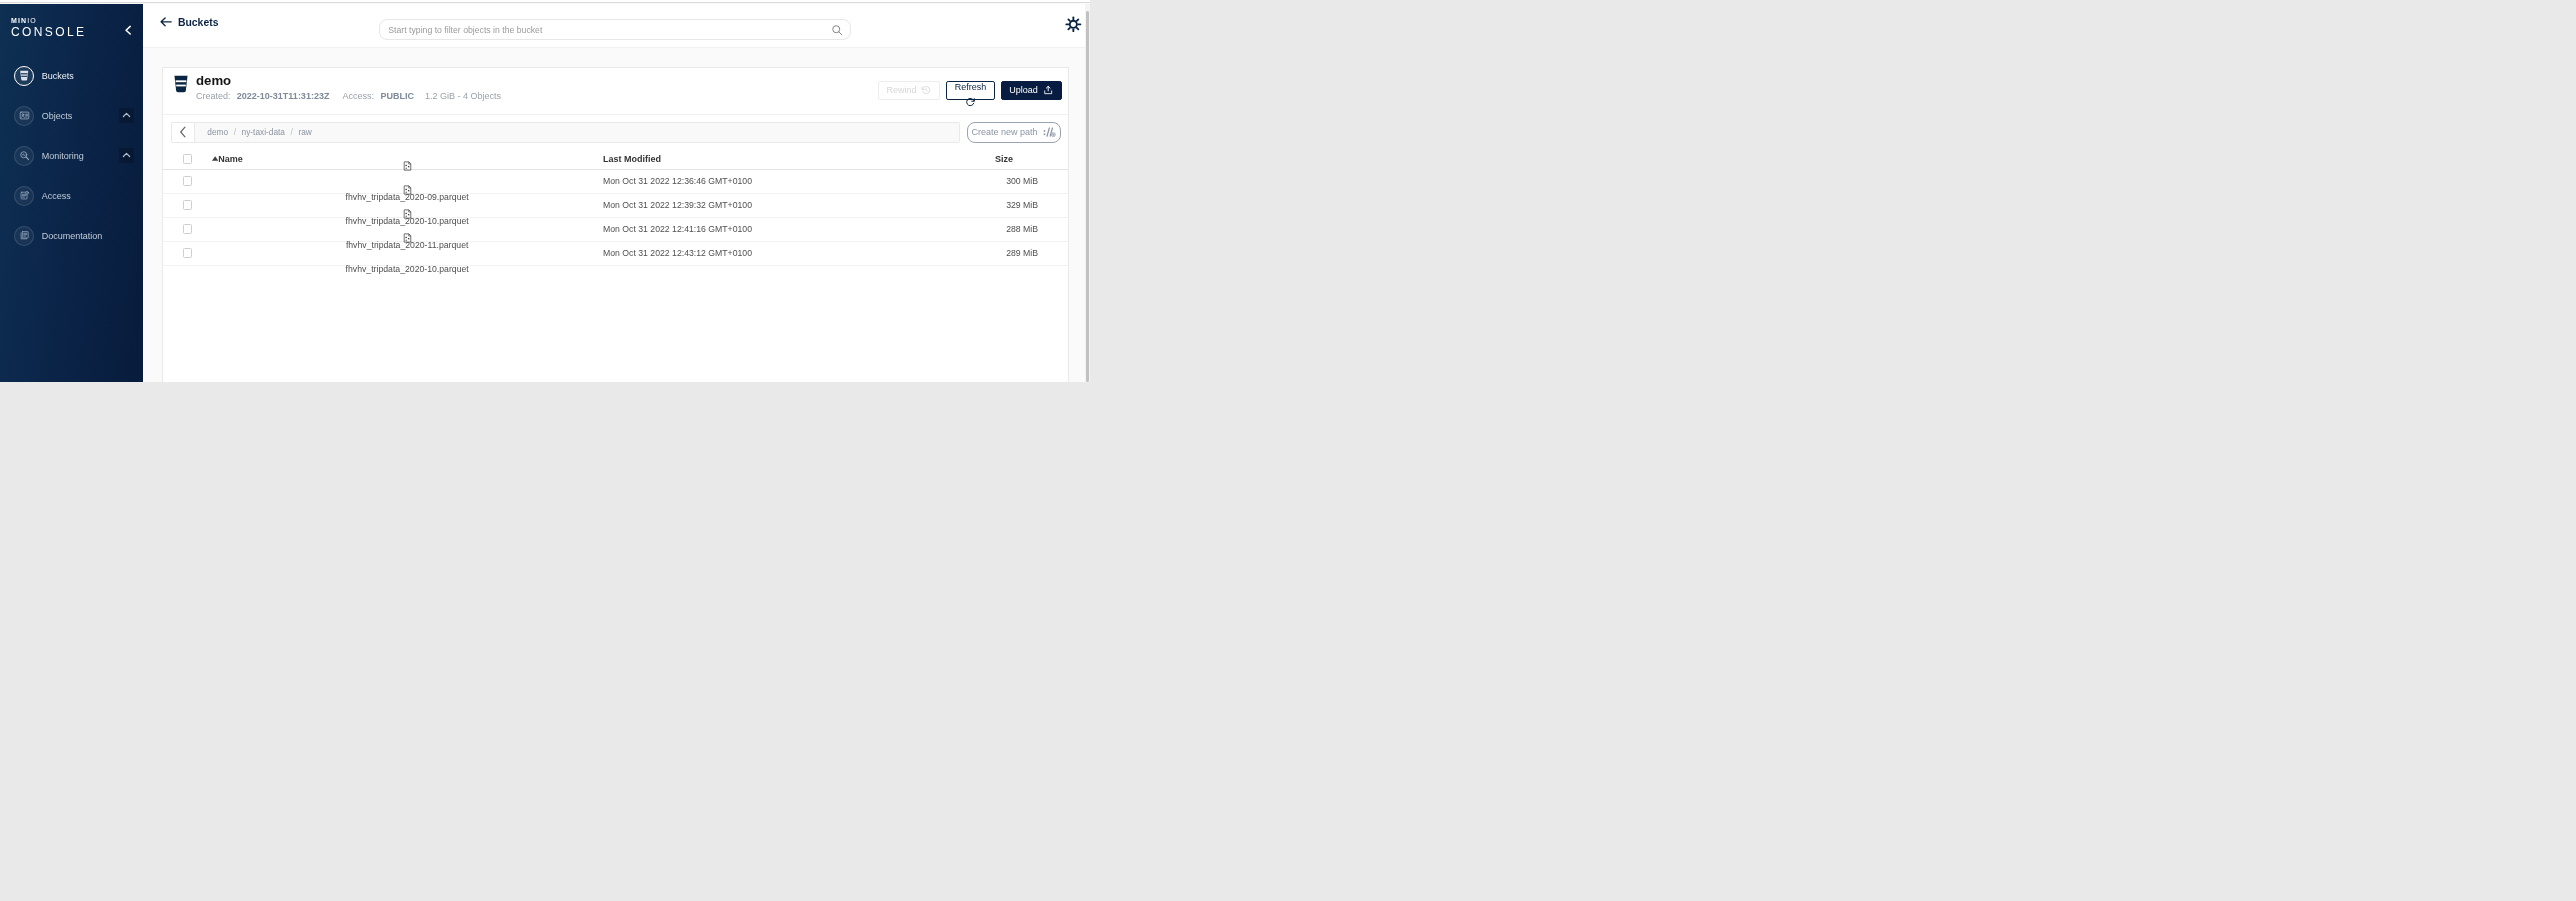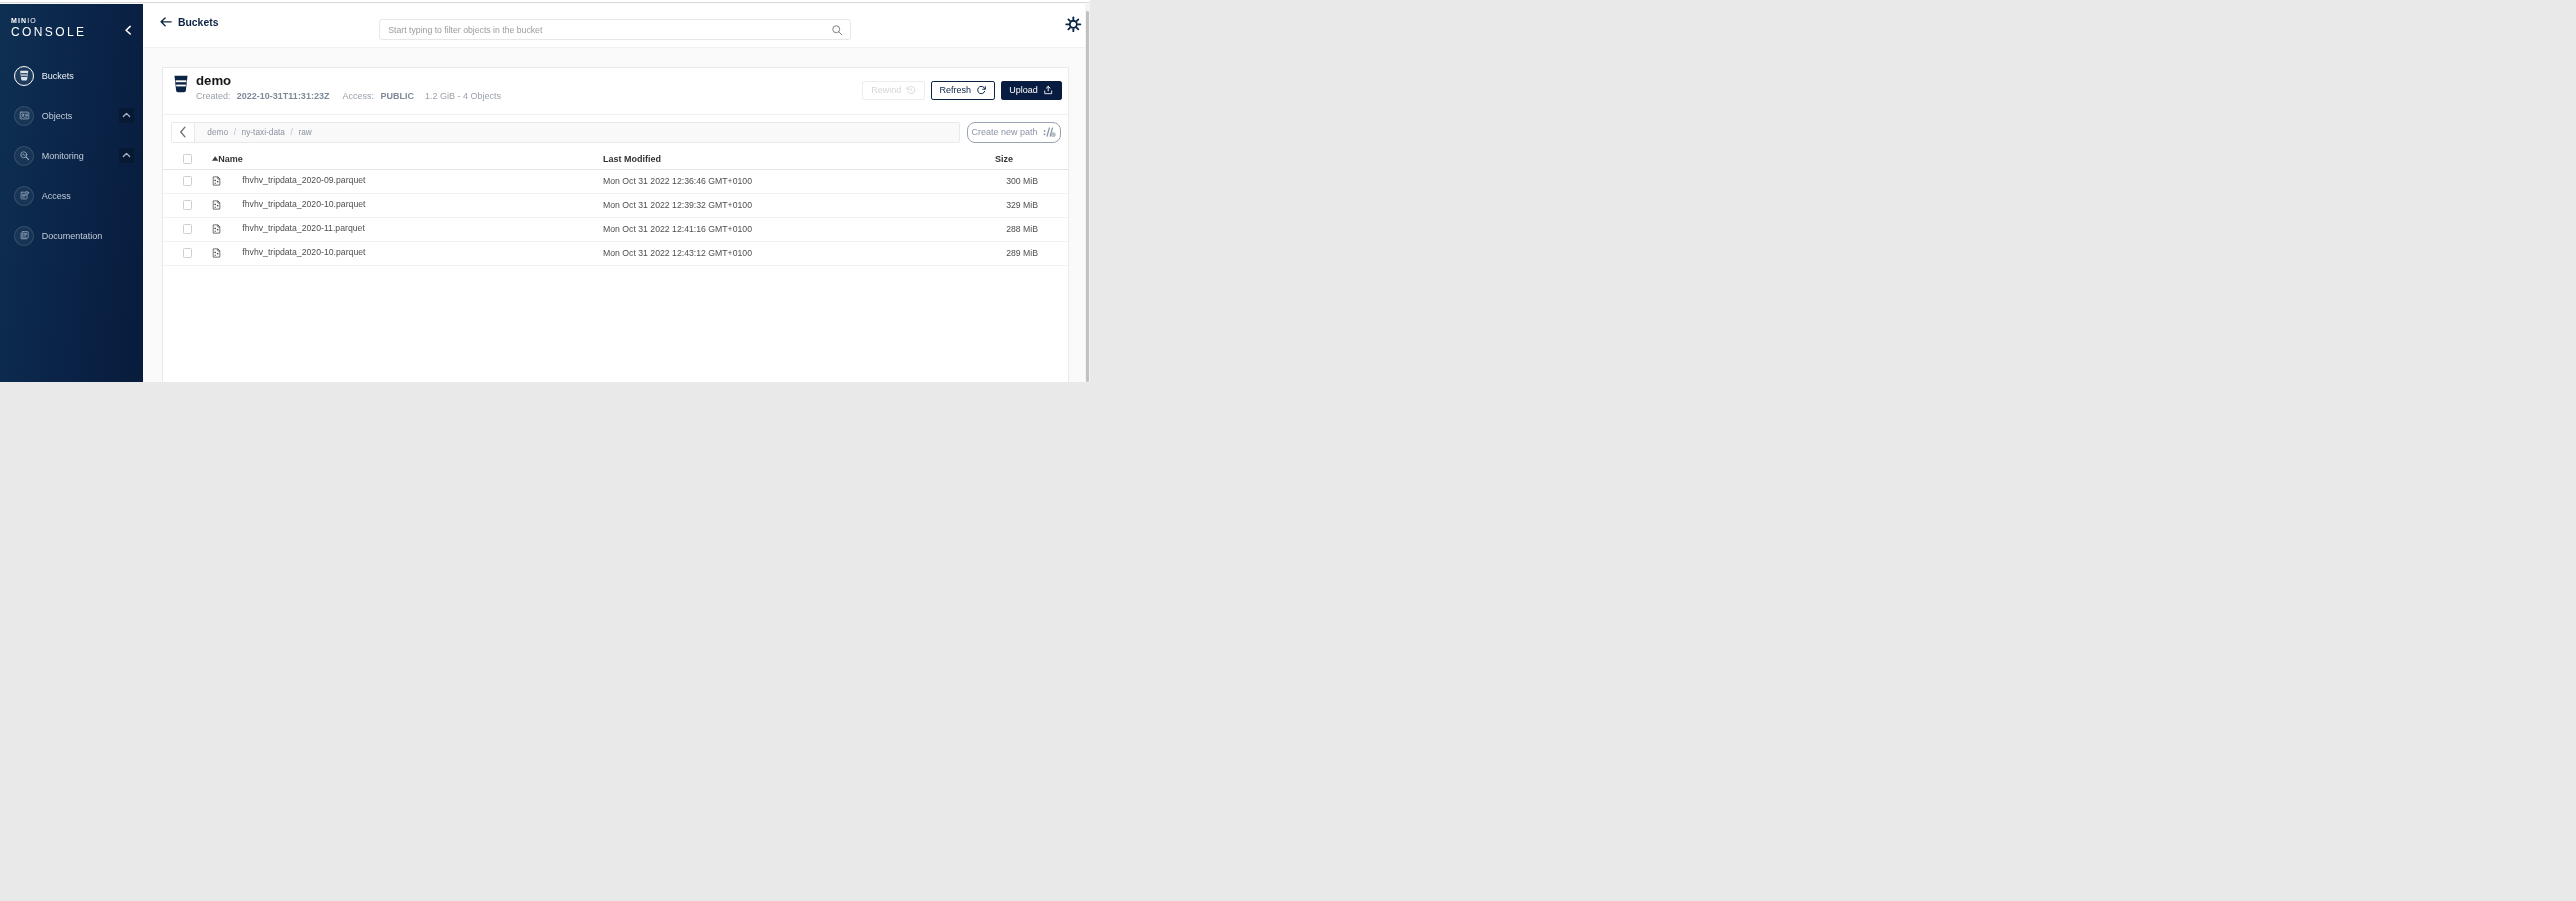--- a/index.html
+++ b/index.html
@@ -30,21 +30,21 @@
   .menu-item.active .menu-label { color:#eef2f7; }
   .caret-box { width:15.3px; height:15.3px; border-radius:1.4px; background:rgba(0,0,0,.22);
     display:flex; align-items:center; justify-content:center; }
 
   
   .topbar { position:absolute; left:143px; right:0; top:3.5px; height:44px; background:#fff;
     border-bottom:0.7px solid #f1f1f1; z-index:5; }
   .back-group { position:absolute; left:16.7px; top:13.2px; display:flex; align-items:center; gap:6.3px; cursor:pointer; }
   .back-title { font-size:10.4px; font-weight:700; color:#0a2343; }
   .search-box { position:absolute; left:236px; top:15.3px; width:472px; height:21.6px; background:#fff;
-    border:0.7px solid #e7e7e7; border-radius:3px; display:flex; align-items:center; padding:0 7px 0 8.3px; }
+    border:0.7px solid #e7e7e7; border-radius:8px; display:flex; align-items:center; padding:0 7px 0 8.3px; }
   .search-box input { flex:1; border:none; outline:none; font-size:8.7px; color:#333; font-family:inherit; background:transparent; }
   .search-box input::placeholder { color:#9b9b9b; }
   .gear-btn { position:absolute; right:8.3px; top:12px; cursor:pointer; display:flex; }
 
   
   .content { position:absolute; left:143px; right:0; top:47px; bottom:0; background:#fafafa;padding-left:12px; }
   .panel { position:absolute; left:19px; top:19.5px; width:907px; height:348px; background:#fff;
     border:0.7px solid #e9e9e9; }
 
   .panel-header { position:relative; height:47px; border-bottom:0.7px solid #f0f0f0; }
@@ -54,21 +54,21 @@
   .meta-row { display:flex; align-items:baseline; margin-top:2.8px; font-size:9px; white-space:nowrap; }
   .meta-label { color:#9aa1a9; }
   .meta-value { color:#7e8a9a; font-weight:700; margin-left:6.3px; }
   .meta-label.second { margin-left:13.2px; }
   .meta-usage { color:#9aa1a9; margin-left:11px; }
 
   .header-actions { position:absolute; right:6.3px; top:13.2px; display:flex; gap:5.6px; }
   .btn { height:19px; border-radius:2.1px; font-size:9px; display:inline-flex; align-items:center;
     gap:4.9px; padding:0 7.7px; cursor:pointer; font-family:inherit; background:#fff; }
   .btn-rewind { border:0.7px solid #ededed; color:#d7d7d7; cursor:default; }
-  .btn-refresh { border:1.4px solid #0a2343; color:#0a2343; }
+  .btn-refresh { border:1.4px solid #0a2343; color:#0a2343;flex-direction:column; }
   .btn-upload { border:1.4px solid #081c42; background:#081c42; color:#fff; }
 
   .path-row { display:flex; justify-content:space-between; margin:7px 7px 0 8.3px; height:21.6px; }
   .path-bar { width:789px; height:21.6px; border:0.7px solid #e9e9e9; background:#f9f9f9; border-radius:1.4px;
     display:flex; align-items:stretch; }
   .chev-cell { width:23px; background:#fff; border-right:0.7px solid #e9e9e9; display:flex;
     align-items:center; justify-content:center; cursor:pointer; }
   .crumbs { display:flex; align-items:center; padding-left:12px; font-size:8.3px; color:#8b94a1; gap:5.6px; }
   .crumb { cursor:pointer; }
   .crumb-sep { color:#b9bec7; }
@@ -76,21 +76,21 @@
     color:#8c96a6; font-size:9px; display:flex; align-items:center; justify-content:center; gap:5.6px;
     cursor:pointer; font-family:inherit; }
 
   .obj-table { margin-top:5.6px; }
   .tbl-row { display:grid; grid-template-columns:40px 400px 1fr 97px; align-items:center; }
   .tbl-head { height:21px; border-bottom:0.7px solid #e4e4e4; font-size:9px; font-weight:700; color:#343434; }
   .tbl-data { height:24px; border-bottom:0.7px solid #f2f2f2; font-size:8.7px; color:#4f4f4f; cursor:pointer; }
   .cb { width:9.7px; height:9.7px; border:0.7px solid #cfcfcf; border-radius:1.4px; background:#fff;
     margin-left:19.5px; cursor:pointer; }
   .name-head { display:flex; align-items:center; gap:0; padding-left:9px; cursor:pointer; }
-  .name-cell { display:flex; align-items:flex-start; gap:20px; padding-left:8.3px; overflow:hidden; }
+  .name-cell { display:flex; align-items:center; gap:20px; padding-left:8.3px; overflow:hidden;flex-direction:column; }
   .size-head { text-align:right; padding-right:55px; }
   .size-cell { text-align:right; padding-right:30px; }
 
   
   .scrollbar { position:absolute; right:0; top:3.5px; bottom:0; width:4.9px; background:#f4f4f4; z-index:60; }
   .scroll-thumb { position:absolute; left:0.7px; right:0.7px; top:7.7px; bottom:0; background:#c1c1c1; border-radius:2.1px; }
 
   svg { display:block; }
 </style>
 </head>

